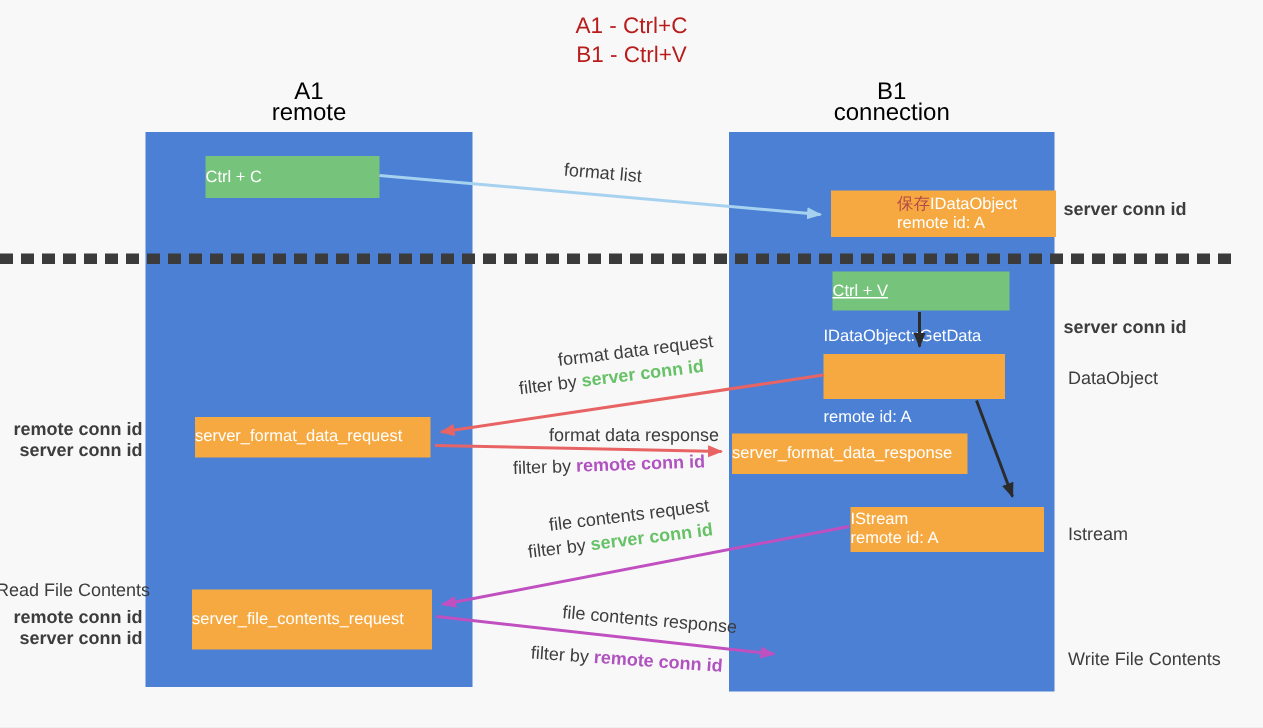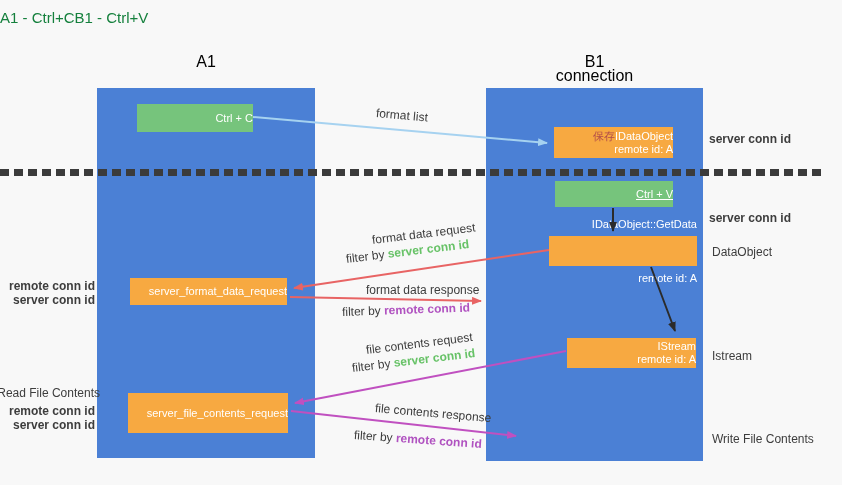--- a/index.html
+++ b/index.html
@@ -1,27 +1,27 @@
 <!DOCTYPE html>
 <html><head>
 <meta charset="utf-8">
 <style>
   html,body{margin:0;padding:0;background:#e9e9e9;}
   #canvas{
     position:relative;width:842px;height:485px;background:#f8f8f8;
     font-family:"Liberation Sans",sans-serif;overflow:hidden;
   }
   .abs{position:absolute;}
-  .title{top:8px;left:0;right:0;display:flex;flex-direction:row;align-items:flex-start;
-    font-size:15px;line-height:19px;color:#15803d;}
+  .title{top:8px;left:0;right:0;display:flex;flex-direction:column;align-items:center;
+    font-size:15px;line-height:19px;color:#b91c1c;}
   .lane-header{top:55px;text-align:center;font-size:16px;line-height:14px;color:#000000;z-index:3;}
   .lane{background:#4b80d5;z-index:1;}
   .dotted-sep{top:169px;left:0;width:824px;height:7px;z-index:2;
     background:repeating-linear-gradient(90deg,#3b3b3b 0 9px,transparent 9px 14px);}
-  .node{z-index:3;display:flex;flex-direction:column;align-items:flex-end;justify-content:center;
+  .node{z-index:3;display:flex;flex-direction:column;align-items:flex-start;justify-content:center;
     color:#fff;font-size:11px;line-height:13px;text-align:center;white-space:nowrap;}
   .node.green{background:#76c47c;}
   .node.orange{background:#f7a941;}
   .cn-red{color:#b04a4a;}
   .flow-label{z-index:4;white-space:nowrap;font-size:12px;color:#3d3d3d;transform-origin:left center;}
   .green-b{color:#67c267;font-weight:bold;}
   .purple-b{color:#b052c0;font-weight:bold;}
   .side-label{z-index:4;white-space:nowrap;font-size:12px;color:#3d3d3d;}
   .right-anchor{text-align:right;}
   svg.arrows{position:absolute;top:0;left:0;z-index:4;pointer-events:none;}
@@ -31,53 +31,57 @@
 
 <div id="canvas">
 
   <div class="abs title">
     <span>A1 - Ctrl+C</span>
     <span>B1 - Ctrl+V</span>
   </div>
 
   <div class="abs lane-header" style="left:97px;width:218px;">
     <div>A1</div>
+    <div>remote</div>
   </div>
   <div class="abs lane-header" style="left:486px;width:217px;">
     <div>B1</div>
     <div>connection</div>
   </div>
 
   <div class="abs lane" style="left:97px;top:88px;width:218px;height:370px;"></div>
   <div class="abs lane" style="left:486px;top:88px;width:217px;height:373px;"></div>
 
   <div class="abs dotted-sep"></div>
 
   <div class="abs node green" style="left:137px;top:104px;width:116px;height:28px;">
     <span>Ctrl + C</span>
   </div>
 
-  <div class="abs node orange" style="left:554px;top:127px;width:119px;height:31px;">
+  <div class="abs node orange" style="left:554px;top:127px;width:106px;height:31px;padding-left:44px;">
     <span><span class="cn-red">保存</span><span>IDataObject</span></span>
     <span>remote id: A</span>
   </div>
 
   <div class="abs node green" style="left:555px;top:181px;width:118px;height:26px;text-decoration:underline;">
     <span>Ctrl + V</span>
   </div>
 
-  <div class="abs node orange" style="left:549px;top:236px;width:148px;height:30px;gap:41px;">
+  <div class="abs node orange" style="left:549px;top:236px;width:121px;height:30px;gap:41px;">
     <span>IDataObject::GetData</span>
     <span>remote id: A</span>
   </div>
 
   <div class="abs node orange" style="left:130px;top:278px;width:157px;height:27px;">
     <span>server_format_data_request</span>
   </div>
 
+  <div class="abs node orange" style="left:488px;top:289px;width:157px;height:27px;">
+    <span>server_format_data_response</span>
+  </div>
 
   <div class="abs node orange" style="left:567px;top:338px;width:129px;height:30px;">
     <span>IStream</span>
     <span>remote id: A</span>
   </div>
 
   <div class="abs node orange" style="left:128px;top:393px;width:160px;height:40px;">
     <span>server_file_contents_request</span>
   </div>
 

